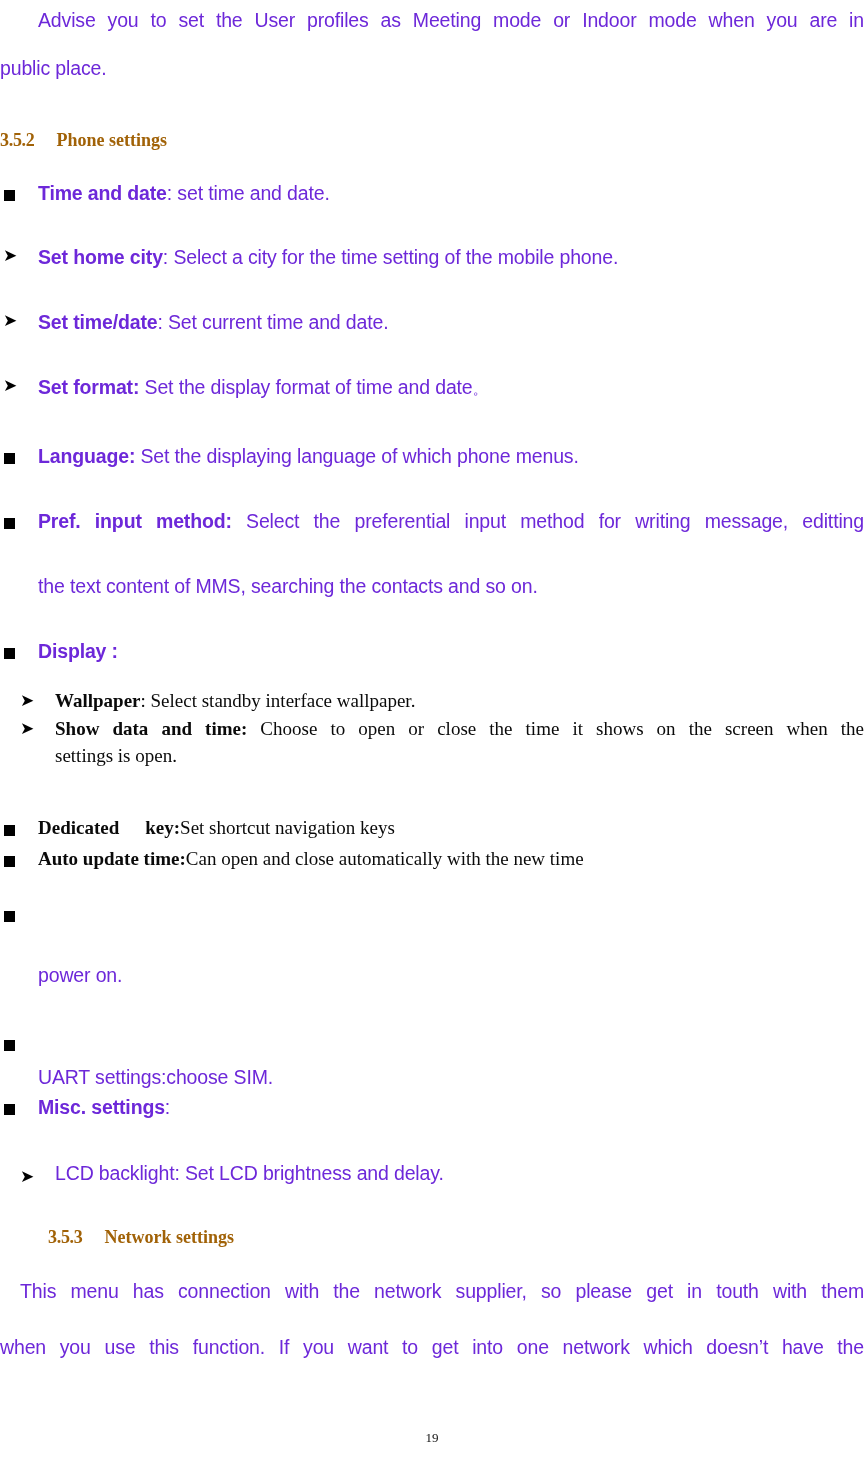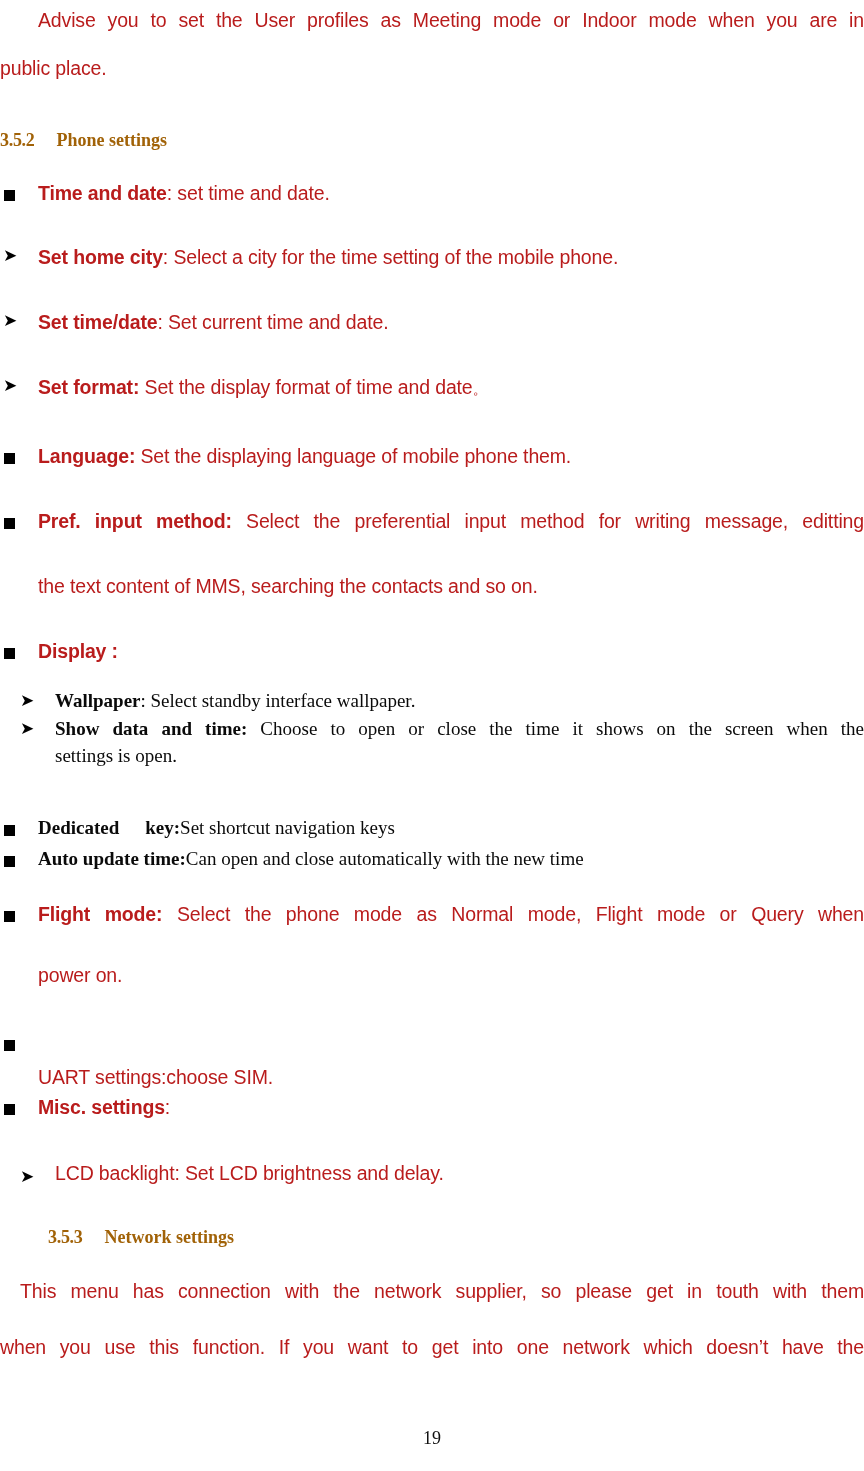--- a/index.html
+++ b/index.html
@@ -31,21 +31,21 @@
     box-sizing: border-box;
   }
 
   
   .sans-line {
     font-family: "Liberation Sans", sans-serif;
     font-size: 19.5px;
     line-height: 24px;
     letter-spacing: -0.15px;
     white-space: nowrap;
-    color: #b91c1c;
+    color: #6d28d9;
   }
   .sans-line.just {
     white-space: normal;
     text-align: justify;
     text-align-last: justify;
   }
 
   
   .serif-line {
     font-family: "Liberation Serif", "DejaVu Serif", serif;
@@ -86,21 +86,21 @@
     font-family: "DejaVu Sans", sans-serif;
     font-size: 17px;
     line-height: 17px;
     color: #000;
   }
 
   
   .folio {
     position: absolute;
     font-family: "Liberation Serif", "DejaVu Serif", serif;
-    font-size: 18px;
+    font-size: 13px;
     line-height: 20px;
     color: #111;
     text-align: center;
     width: 40px;
   }
 
   
   .cjk-dot {
     font-family: "DejaVu Sans", sans-serif;
     font-size: 15px;
@@ -134,21 +134,21 @@
     <span class="b">Set time/date</span><span>: Set current time and date.</span>
   </div>
 
   <div class="arrow-ico" style="left:3px; top:377px;">➤</div>
   <div class="abs sans-line" style="left:38px; top:375px;">
     <span class="b">Set format:</span><span> Set the display format of time and date</span><span class="cjk-dot">。</span>
   </div>
 
   <div class="bullet-sq" style="left:4px; top:453px;"></div>
   <div class="abs sans-line" style="left:38px; top:444px;">
-    <span class="b">Language:</span><span> Set the displaying language of mobile phone them.</span>
+    <span class="b">Language:</span><span> Set the displaying language of which phone menus.</span>
   </div>
 
   <div class="bullet-sq" style="left:4px; top:518px;"></div>
   <div class="abs sans-line just" style="left:38px; top:509px; width:826px;">
     <span class="b">Pref. input method:</span><span> Select the preferential input method for writing message, editting</span>
   </div>
   <div class="abs sans-line" style="left:38px; top:574px;">the text content of MMS, searching the contacts and so on.</div>
 
   <div class="bullet-sq" style="left:4px; top:648px;"></div>
   <div class="abs sans-line b" style="left:38px; top:639px;">Display :</div>
@@ -168,23 +168,20 @@
   <div class="abs serif-line" style="left:38px; top:816px;">
     <span class="b">Dedicated</span><span class="wide-gap"></span><span class="b">key:</span><span>Set shortcut navigation keys</span>
   </div>
 
   <div class="bullet-sq" style="left:4px; top:856px;"></div>
   <div class="abs serif-line" style="left:38px; top:847px;">
     <span class="b">Auto update time:</span><span>Can open and close automatically with the new time</span>
   </div>
 
   <div class="bullet-sq" style="left:4px; top:911px;"></div>
-  <div class="abs sans-line just" style="left:38px; top:902px; width:826px;">
-    <span class="b">Flight mode:</span><span> Select the phone mode as Normal mode, Flight mode or Query when</span>
-  </div>
   <div class="abs sans-line" style="left:38px; top:963px;">power on.</div>
 
   <div class="bullet-sq" style="left:4px; top:1040px;"></div>
   <div class="abs sans-line" style="left:38px; top:1065px;">UART settings:choose SIM.</div>
 
   <div class="bullet-sq" style="left:4px; top:1104px;"></div>
   <div class="abs sans-line" style="left:38px; top:1095px;">
     <span class="b">Misc. settings</span><span>:</span>
   </div>
 

